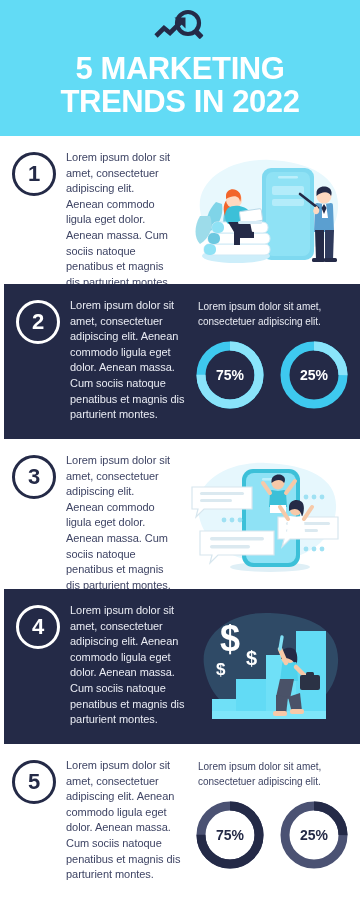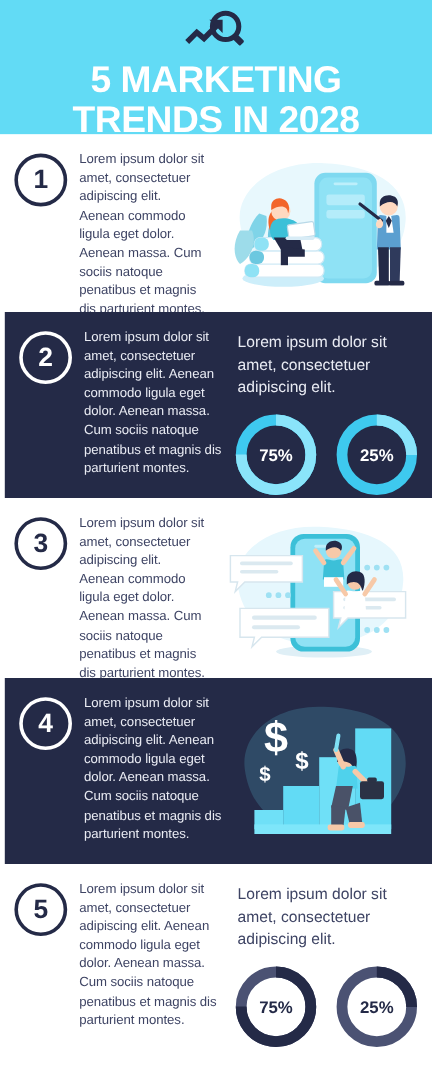--- a/index.html
+++ b/index.html
@@ -6,21 +6,21 @@
   html, body {
     width:360px; height:900px;
     background:#ffffff;
     font-family:"Liberation Sans", sans-serif;
     overflow:hidden;
   }
   .page { width:360px; height:900px; position:relative; background:#ffffff; }
 
   
   .header {
-    width:360px; height:112px;
+    width:360px; height:136px;
     background:#62dbf5;
     display:flex; flex-direction:column;
     align-items:center; justify-content:flex-start;
     padding-top:8px;
   }
   .logo-wrap { width:64px; height:40px; display:flex; align-items:center; justify-content:center; }
   .header-title {
     margin-top:4px;
     color:#ffffff;
     font-size:31px;
@@ -74,21 +74,21 @@
   
   .right-col {
     flex:1;
     display:flex; flex-direction:column;
     align-items:center;
     margin-left:4px;
     height:100%;
   }
   .lead-text {
     width:100%;
-    font-size:13px;
+    font-size:10px;
     line-height:1.45;
     padding-left:4px;
     padding-top:2px;
   }
   .lead-text.navy { color:#3e4464; }
   .lead-text.white{ color:#e9ebf3; }
 
   .donut-row {
     display:flex;
     gap:12px;
@@ -118,21 +118,21 @@
     <div class="logo-wrap">
       <svg width="60" height="38" viewBox="0 0 60 38">
         <circle cx="38" cy="14" r="11" fill="none" stroke="#242a47" stroke-width="4.2"></circle>
         <rect x="44.5" y="21" width="9" height="5.5" rx="1.2" fill="#242a47" transform="rotate(45 47 24)"></rect>
         <path d="M6 27 L14 19 L20 24 L33.5 10.5" fill="none" stroke="#242a47" stroke-width="4.6" stroke-linejoin="miter" stroke-linecap="butt"></path>
         <path d="M24.5 8.5 L35.5 8.5 L35.5 19.5 Z" fill="#242a47"></path>
       </svg>
     </div>
     <div class="header-title">
       <span>5 MARKETING</span><br>
-      <span>TRENDS IN 2028</span>
+      <span>TRENDS IN 2022</span>
     </div>
   </div>
 
   <div class="section light sec1">
     <div class="badge navy">1</div>
     <div class="body-col navy">Lorem ipsum dolor sit amet, consectetuer adipiscing elit. Aenean commodo ligula eget dolor. Aenean massa. Cum sociis natoque penatibus et magnis dis parturient montes.</div>
     <div class="right-col">
       <div class="illus">
         <svg width="172" height="128" viewBox="0 0 172 128">
           <path d="M22 64 C18 34 52 12 92 14 C134 16 162 32 160 62 C158 92 132 112 92 112 C52 112 26 94 22 64 Z" fill="#e8f8fd"></path>

